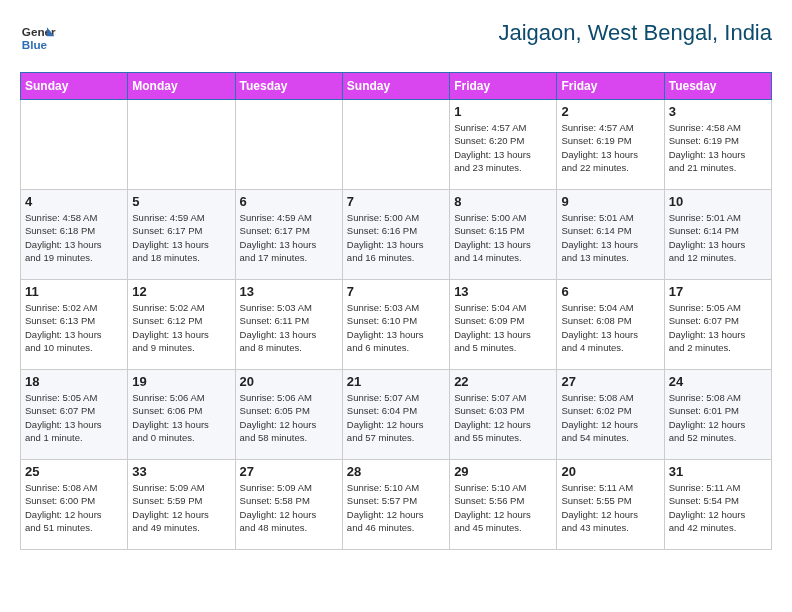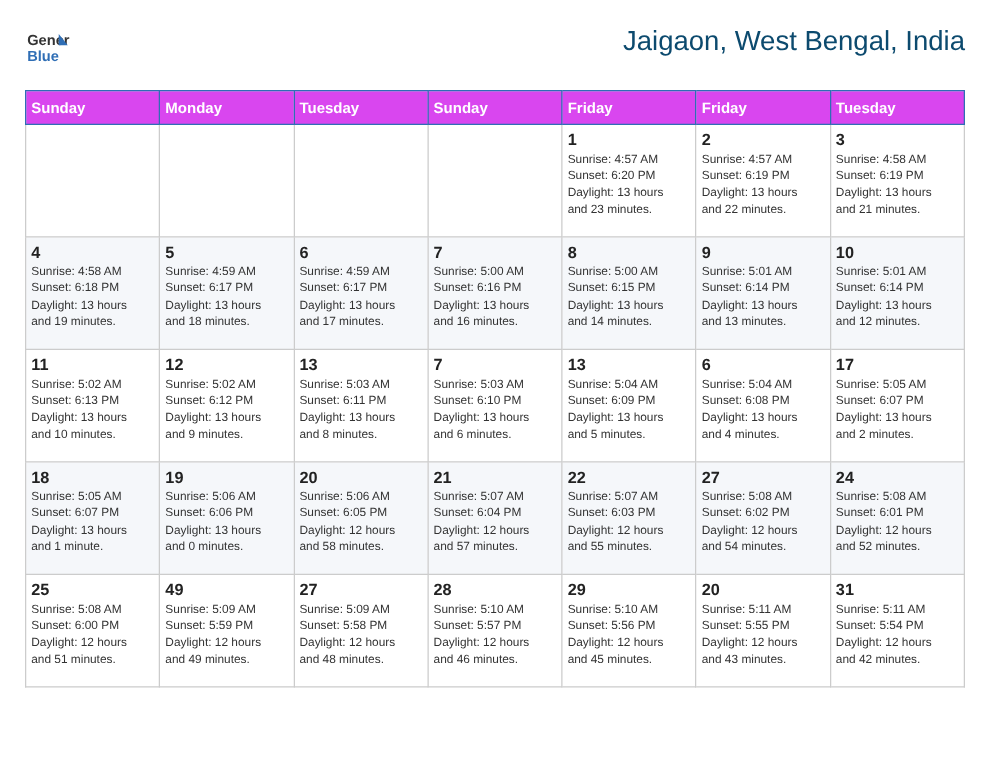--- a/index.html
+++ b/index.html
@@ -291,21 +291,21 @@
       </tr>
       <tr>
         <td>
           <span class="day-number">25</span>
           <div class="cell-text" style="white-space: pre-line;">Sunrise: 5:08 AM
 Sunset: 6:00 PM
 Daylight: 12 hours
 and 51 minutes.</div>
         </td>
         <td>
-          <span class="day-number">49</span>
+          <span class="day-number">33</span>
           <div class="cell-text" style="white-space: pre-line;">Sunrise: 5:09 AM
 Sunset: 5:59 PM
 Daylight: 12 hours
 and 49 minutes.</div>
         </td>
         <td>
           <span class="day-number">27</span>
           <div class="cell-text" style="white-space: pre-line;">Sunrise: 5:09 AM
 Sunset: 5:58 PM
 Daylight: 12 hours

